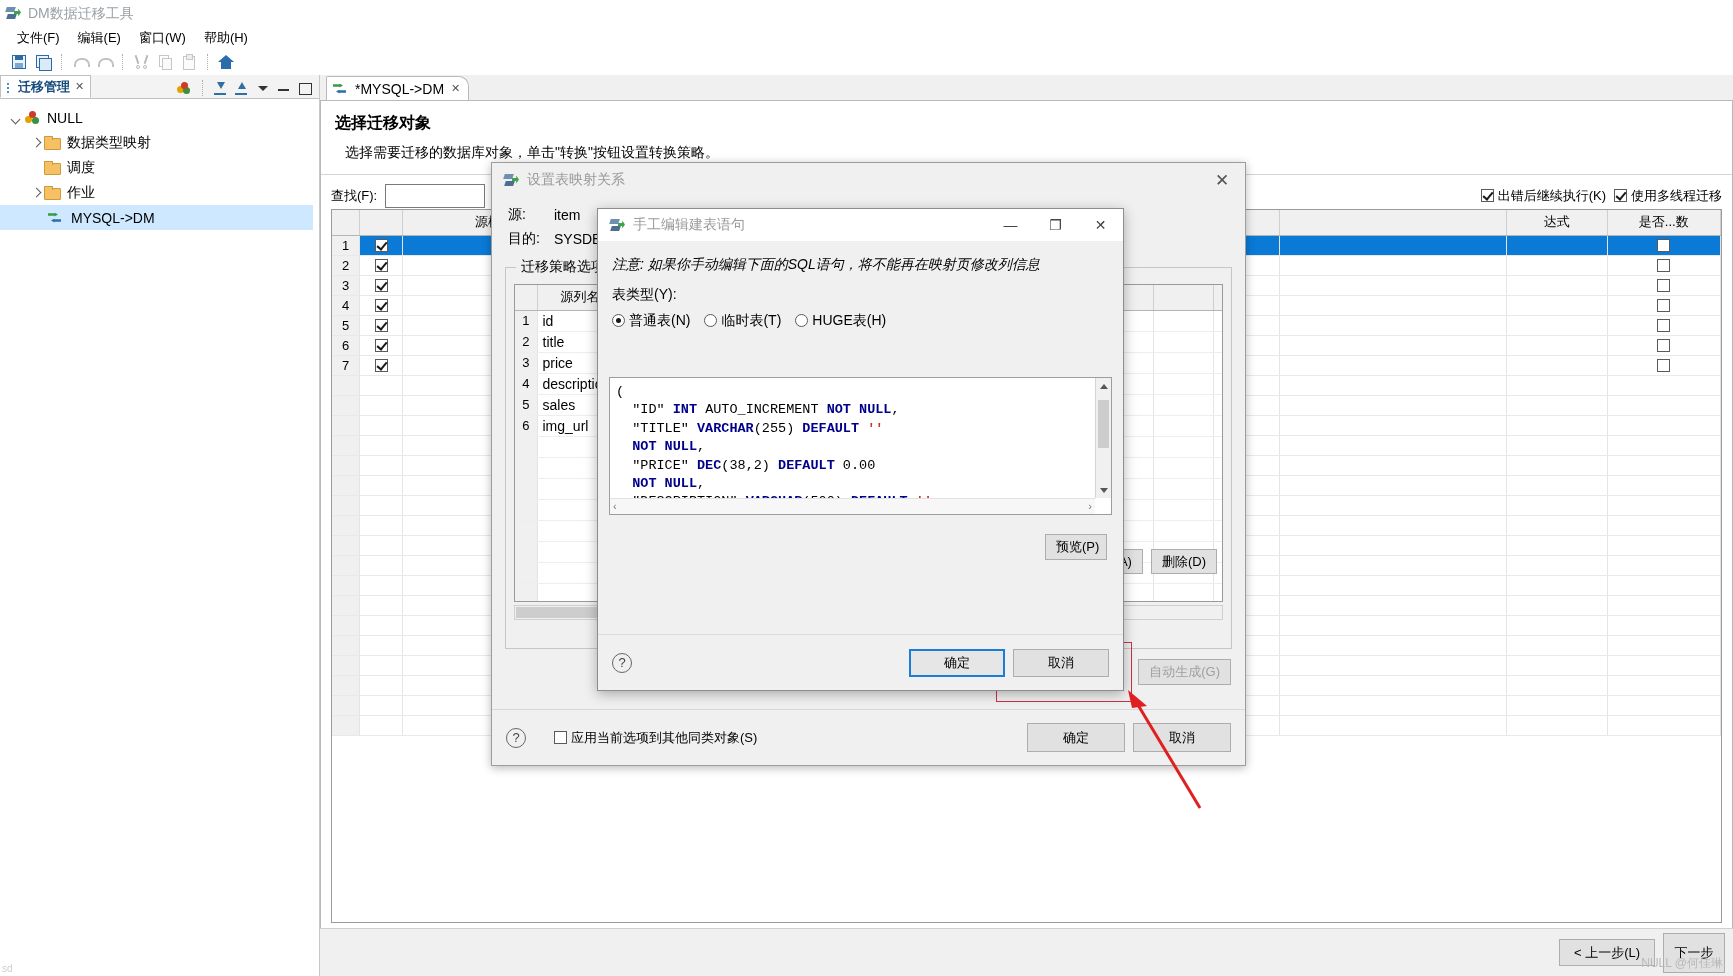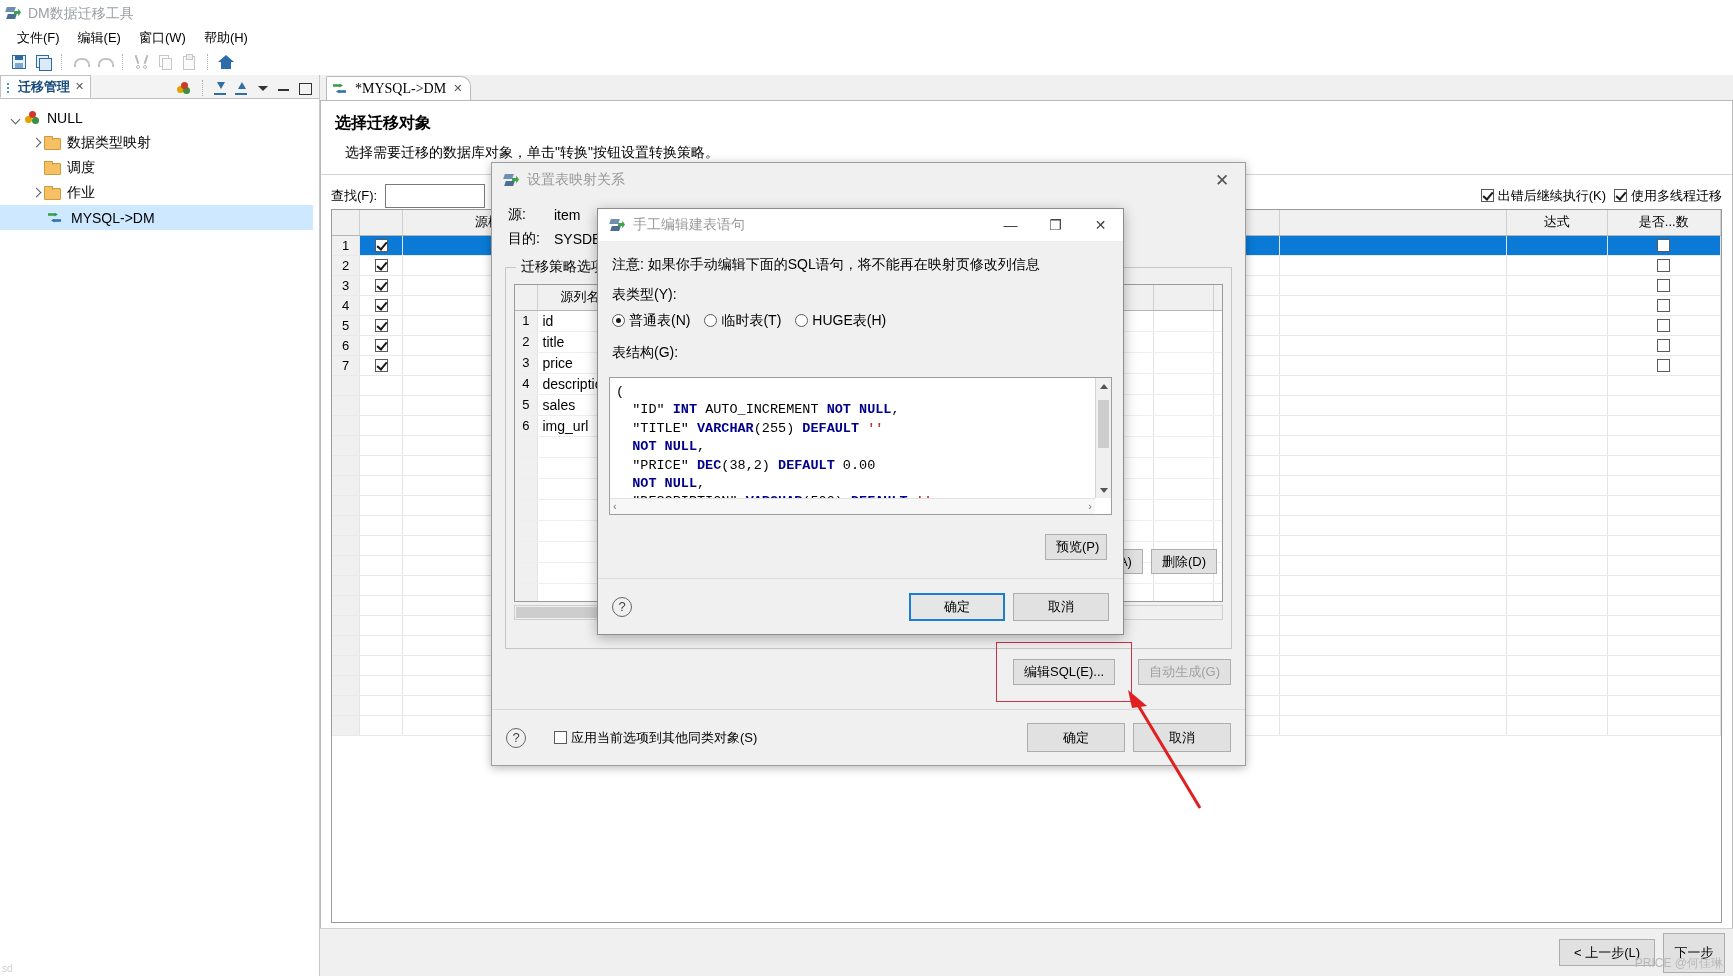--- a/index.html
+++ b/index.html
@@ -86,21 +86,21 @@
   .ic-folder::before{content:"";position:absolute;left:0;top:3px;width:15px;height:10px;background:#f5c164;border:1px solid #d09b36;border-radius:1px;}
   .ic-folder::after{content:"";position:absolute;left:0;top:1px;width:7px;height:3px;background:#f5c164;border:1px solid #d09b36;border-bottom:none;border-radius:1px 1px 0 0;}
   .ic-mig { position:relative; }
   .ic-mig::before{content:"";position:absolute;left:0px;top:3px;width:10px;height:4px;background:#3a9a46;clip-path:polygon(0 20%,65% 20%,65% 0,100% 50%,65% 100%,65% 80%,0 80%);}
   .ic-mig::after{content:"";position:absolute;left:3px;top:9px;width:10px;height:4px;background:#2e6fa6;clip-path:polygon(100% 20%,35% 20%,35% 0,0 50%,35% 100%,35% 80%,100% 80%);}
   
   #editorarea { flex:1; position:relative; background:#f0f0f0; display:flex; flex-direction:column; }
   .etab-row { height:25px; background:#f0f0f0; display:flex; align-items:flex-end; padding-left:6px; }
   .etab { height:24px; display:flex; align-items:center; padding:0 8px 0 6px; background:#fff;
           border:1px solid #b9b9b9; border-bottom:none; font-size:14px; border-radius:2px 10px 0 0; }
-  .etab .emark { color:#000;font-family:Liberation Serif, serif; }
+  .etab .emark { color:#000; }
   .etab .xmark { margin-left:7px; font-size:11px; color:#555; }
   #editorbody { flex:1; background:#fff; border:1px solid #b9b9b9; border-top:1px solid #b9b9b9; margin:0; position:relative; overflow:hidden; }
   .wiz-title { font-size:16px; font-weight:bold; margin:12px 0 10px 14px; }
   .wiz-sub { font-size:14px; margin:8px 0 0 24px; }
   .wiz-rule { border-top:1px solid #d4d4d4; margin-top:12px; }
   
   .filterrow { display:flex; align-items:center; gap:8px; padding:8px 10px 6px 10px; font-size:13px; flex-wrap:nowrap; }
   .lbl { white-space:nowrap; }
   .txtinput { height:24px; border:1px solid #7a7a7a; background:#fff; padding:0 4px; font-size:13px; }
   .btn { height:25px; border:1px solid #adadad; background:#e1e1e1; font-size:13px; padding:0 10px; white-space:nowrap;
@@ -145,27 +145,27 @@
   table.colgrid th { background:#f0f0f0; border-right:1px solid #cfcfcf; border-bottom:1px solid #b5b5b5; height:25px; font-weight:normal; font-size:13px;}
   table.colgrid td { border-right:1px solid #e4e4e4; border-bottom:1px solid #eee; height:21px; padding:0 5px; }
   td.crn { background:#f0f0f0; border-right:1px solid #b5b5b5; text-align:center; width:22px; font-size:13px; }
   .hscroll { position:absolute; left:8px; right:8px; bottom:28px; height:15px; background:#f0f0f0; border:1px solid #cfcfcf; }
   .hscroll .thumb { position:absolute; left:1px; top:1px; width:90px; height:11px; background:#cdcdcd; }
   .dlgOuterBtns { position:absolute; right:14px; bottom:74px; display:flex; gap:8px; }
   .dlgOuterFooter { position:absolute; left:0; right:0; bottom:0; height:56px; border-top:1px solid #d8d8d8; display:flex; align-items:center; padding:0 14px; }
   .helpq { width:20px;height:20px;border:1.5px solid #666;border-radius:50%;display:inline-flex;align-items:center;justify-content:center;font-size:13px;color:#444;}
   .redbox { border:1.6px solid #c9344a; padding:16px; display:inline-block; }
   
-  #dlgInner { position:absolute; left:597px; top:208px; width:527px; height:427px; background:#f0f0f0;
+  #dlgInner { position:absolute; left:597px; top:208px; width:527px; height:483px; background:#f0f0f0;
               border:1px solid #8d8d8d; box-shadow:0 3px 12px rgba(0,0,0,.3); }
   .inner-title { height:33px; background:#fff; display:flex; align-items:center; padding-left:12px; border-bottom:1px solid #eee; }
   .inner-title .t { color:#9a9a9a; font-size:14px; margin-left:8px; }
   .wbtns { margin-left:auto; display:flex; height:33px; }
   .wbtn { width:45px; height:33px; display:flex; align-items:center; justify-content:center; color:#444; font-size:14px; }
-  .inner-note { font-size:14px; padding:14px 0 0 14px; }
+  .inner-note { font-size:14px; padding:14px 0 0 14px;font-style:italic; }
   .inner-lab { font-size:14px; padding:12px 0 0 14px; }
   .radiorow { display:flex; align-items:center; gap:14px; padding:8px 0 0 14px; font-size:14px; }
   .rdo { width:13px;height:13px;border:1px solid #5a5a5a;border-radius:50%;background:#fff;display:inline-block;position:relative;vertical-align:-2px;margin-right:4px;}
   .rdo.on::after{content:"";position:absolute;left:3px;top:3px;width:5px;height:5px;border-radius:50%;background:#1a1a1a;}
   .sqlbox { position:absolute; left:11px; right:11px; top:168px; height:138px; border:1px solid #9d9d9d; background:#fff; overflow:hidden; }
   .sqlcode { font-family:"Liberation Mono","DejaVu Sans Mono",monospace; font-size:13.5px; line-height:18.4px;
              padding:5px 0 0 6px; white-space:pre; }
   .kw { color:#00008b; font-weight:bold; }
   .str { color:#c0392b; font-weight:bold; }
   .vscroll { position:absolute; right:0; top:0; width:16px; bottom:16px; background:#f0f0f0; border-left:1px solid #d4d4d4; }
@@ -824,21 +824,20 @@
       <span class="wbtn">✕</span>
     </span>
   </div>
   <div class="inner-note">注意: 如果你手动编辑下面的SQL语句，将不能再在映射页修改列信息</div>
   <div class="inner-lab">表类型(Y):</div>
   <div class="radiorow">
     <span><span class="rdo on"></span><span>普通表(N)</span></span>
     <span><span class="rdo"></span><span>临时表(T)</span></span>
     <span><span class="rdo"></span><span>HUGE表(H)</span></span>
   </div>
-  <div class="inner-lab" style="padding-top:14px">表结构(G):</div>
 
   <div class="sqlbox">
     <div class="sqlcode" id="sqlcode"><div><span>(</span></div><div><span>  "ID" </span><span class="kw">INT</span><span> AUTO_INCREMENT </span><span class="kw">NOT NULL</span><span>,</span></div><div><span>  "TITLE" </span><span class="kw">VARCHAR</span><span>(255) </span><span class="kw">DEFAULT</span><span> </span><span class="str">''</span></div><div><span>  </span><span class="kw">NOT NULL</span><span>,</span></div><div><span>  "PRICE" </span><span class="kw">DEC</span><span>(38,2) </span><span class="kw">DEFAULT</span><span> 0.00</span></div><div><span>  </span><span class="kw">NOT NULL</span><span>,</span></div><div><span>  "DESCRIPTION" </span><span class="kw">VARCHAR</span><span>(500) </span><span class="kw">DEFAULT</span><span> </span><span class="str">''</span></div></div>
     <div class="vscroll">
       <div class="up arrow-up"></div>
       <div class="thumb"></div>
       <div class="dn arrow-dn" style="bottom:0"></div>
     </div>
     <div class="hscroll2">
       <span style="position:absolute;left:3px;top:1px;font-size:11px;color:#777">‹</span>
@@ -856,14 +855,14 @@
     <button class="btn btn-primary" style="width:96px;height:28px">确定</button>
     <button class="btn" style="width:96px;height:28px;margin-left:8px">取消</button>
   </div>
 </div>
 
 <svg id="annot">
   <line x1="15" y1="10" x2="80" y2="118" stroke="#e02020" stroke-width="3"></line>
   <polygon points="8,0 27,16 12,18" fill="#e02020"></polygon>
 </svg>
 
-<div id="wm">PRICE @何佳琳</div>
+<div id="wm">NULL @何佳琳</div>
 <div id="corner">sd</div>
 
 </body></html>

